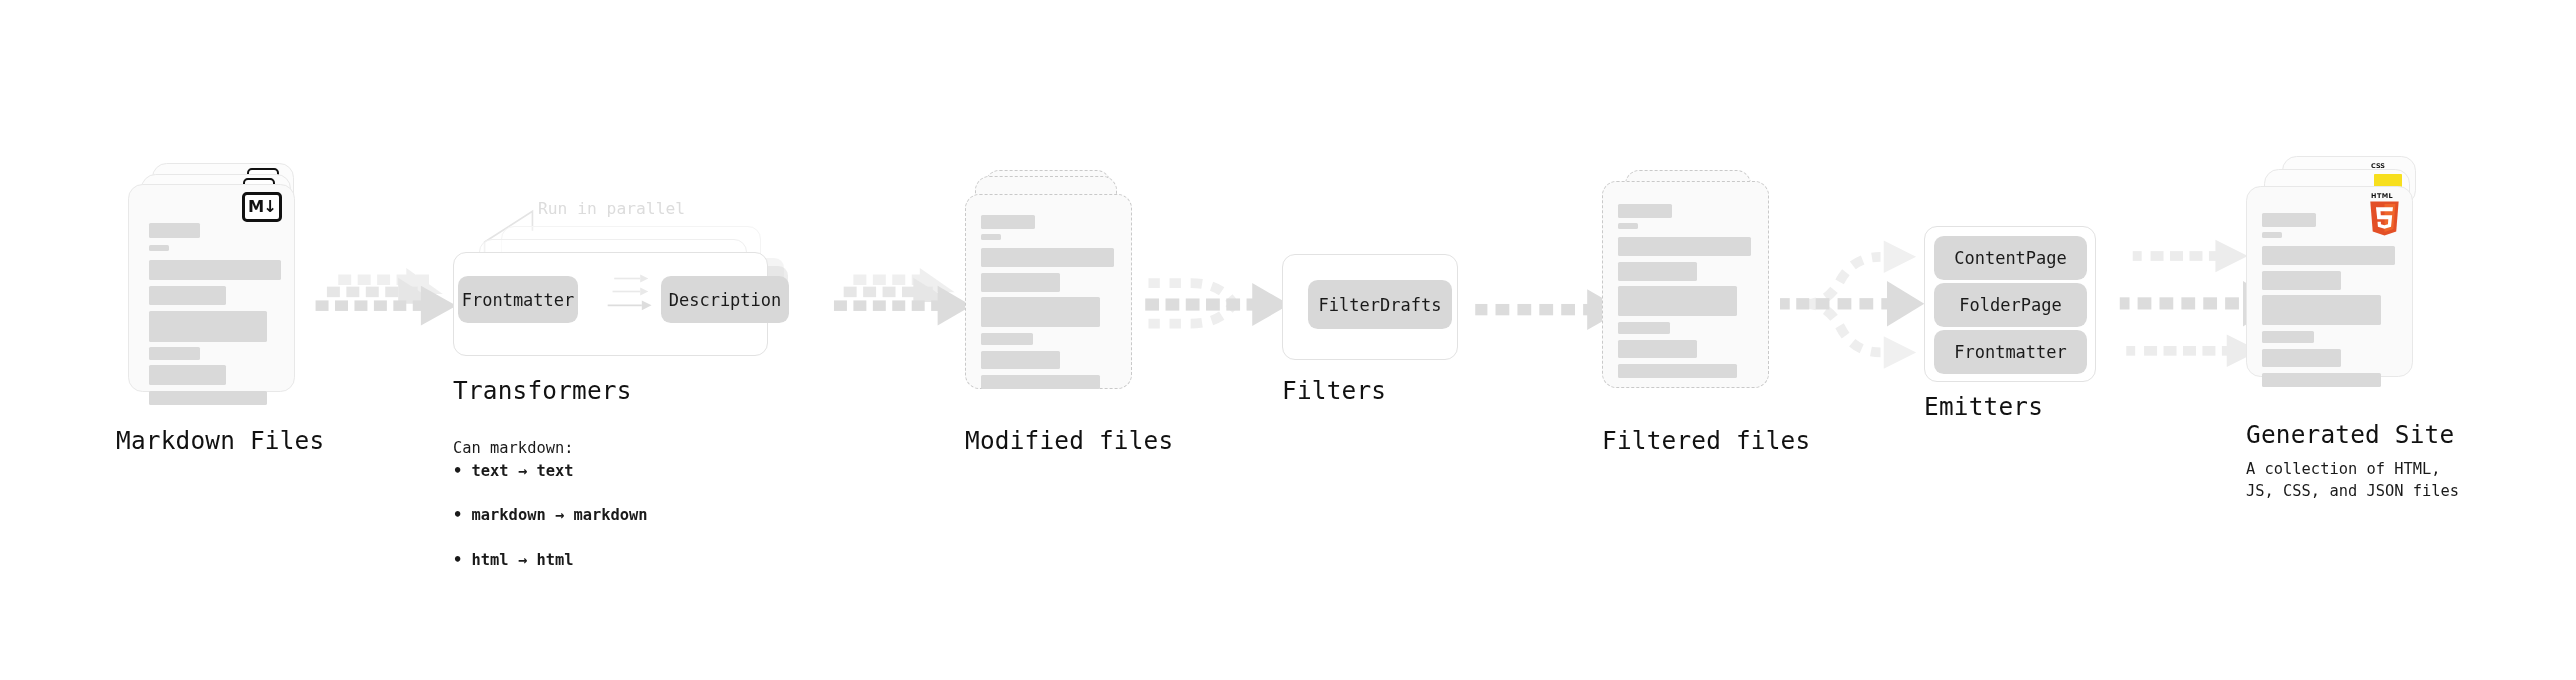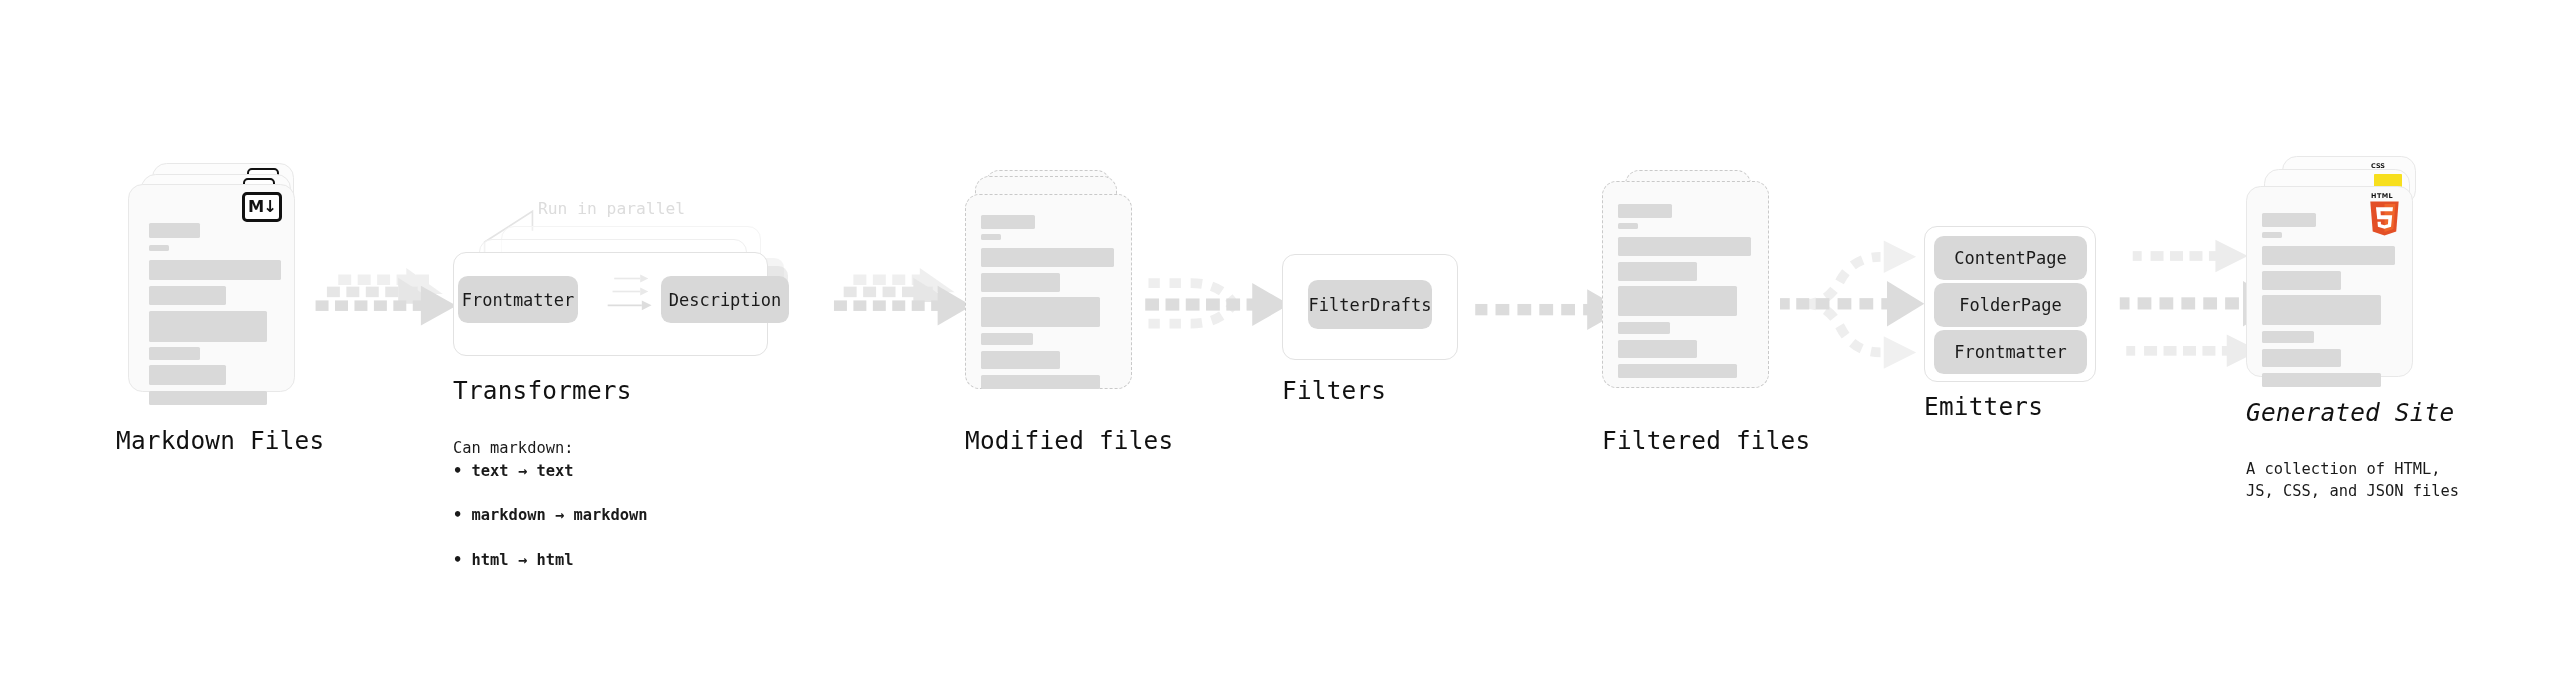--- a/index.html
+++ b/index.html
@@ -243,21 +243,21 @@
         <rect x="29" y="47" width="17" height="15"></rect>
       <rect x="54" y="47" width="17" height="15"></rect>
         <rect x="79" y="47" width="17" height="15"></rect>
       <rect x="104" y="47" width="17" height="15"></rect>
         <rect x="129" y="47" width="12" height="15"></rect>
       <polygon points="136,28 182,54.5 136,81"></polygon>
     </g>
   </svg>
 
   <div class="gbox" style="left:1282px;top:254px;width:176px;height:106px;"></div>
-  <div class="pill" style="left:1308px;top:280px;width:124px;height:49px;">FilterDrafts</div>
+  <div class="pill" style="left:1308px;top:280px;width:144px;height:49px;">FilterDrafts</div>
   <div class="title" style="left:1282px;top:376px;">Filters</div>
 
   <svg class="arrowsvg" width="146" height="57" style="left:1472px;top:286px;" viewBox="0 0 180 70">
     <g fill="#dcdcdc">
       <rect x="4" y="22" width="15" height="14"></rect>
         <rect x="29" y="22" width="17" height="14"></rect>
       <rect x="56" y="22" width="17" height="14"></rect>
         <rect x="83" y="22" width="17" height="14"></rect>
       <rect x="110" y="22" width="17" height="14"></rect>
         <rect x="137" y="22" width="10" height="14"></rect>
@@ -361,18 +361,18 @@
       <div class="ln" style="width:54px;height:14px;margin-bottom:4.9px;"></div>
       <div class="ln" style="width:19.5px;height:5.7px;margin-bottom:8.1px;"></div>
       <div class="ln" style="width:133px;height:19.5px;margin-bottom:5.7px;"></div>
       <div class="ln" style="width:79px;height:18.7px;margin-bottom:5.7px;"></div>
       <div class="ln" style="width:119px;height:30px;margin-bottom:5.7px;"></div>
       <div class="ln" style="width:52px;height:12.2px;margin-bottom:5.7px;"></div>
       <div class="ln" style="width:79px;height:18.7px;margin-bottom:5.7px;"></div>
       <div class="ln" style="width:119px;height:14px;"></div>
     </div>
   </div>
-  <div class="title" style="left:2246px;top:398px;font-style:italic;">Generated Site</div>
+  <div class="title" style="left:2246px;top:420px;">Generated Site</div>
   <div class="sub" style="left:2246px;top:458px;">A collection of HTML,
 JS, CSS, and JSON files</div>
 
 </div>
 
 
 </body></html>

